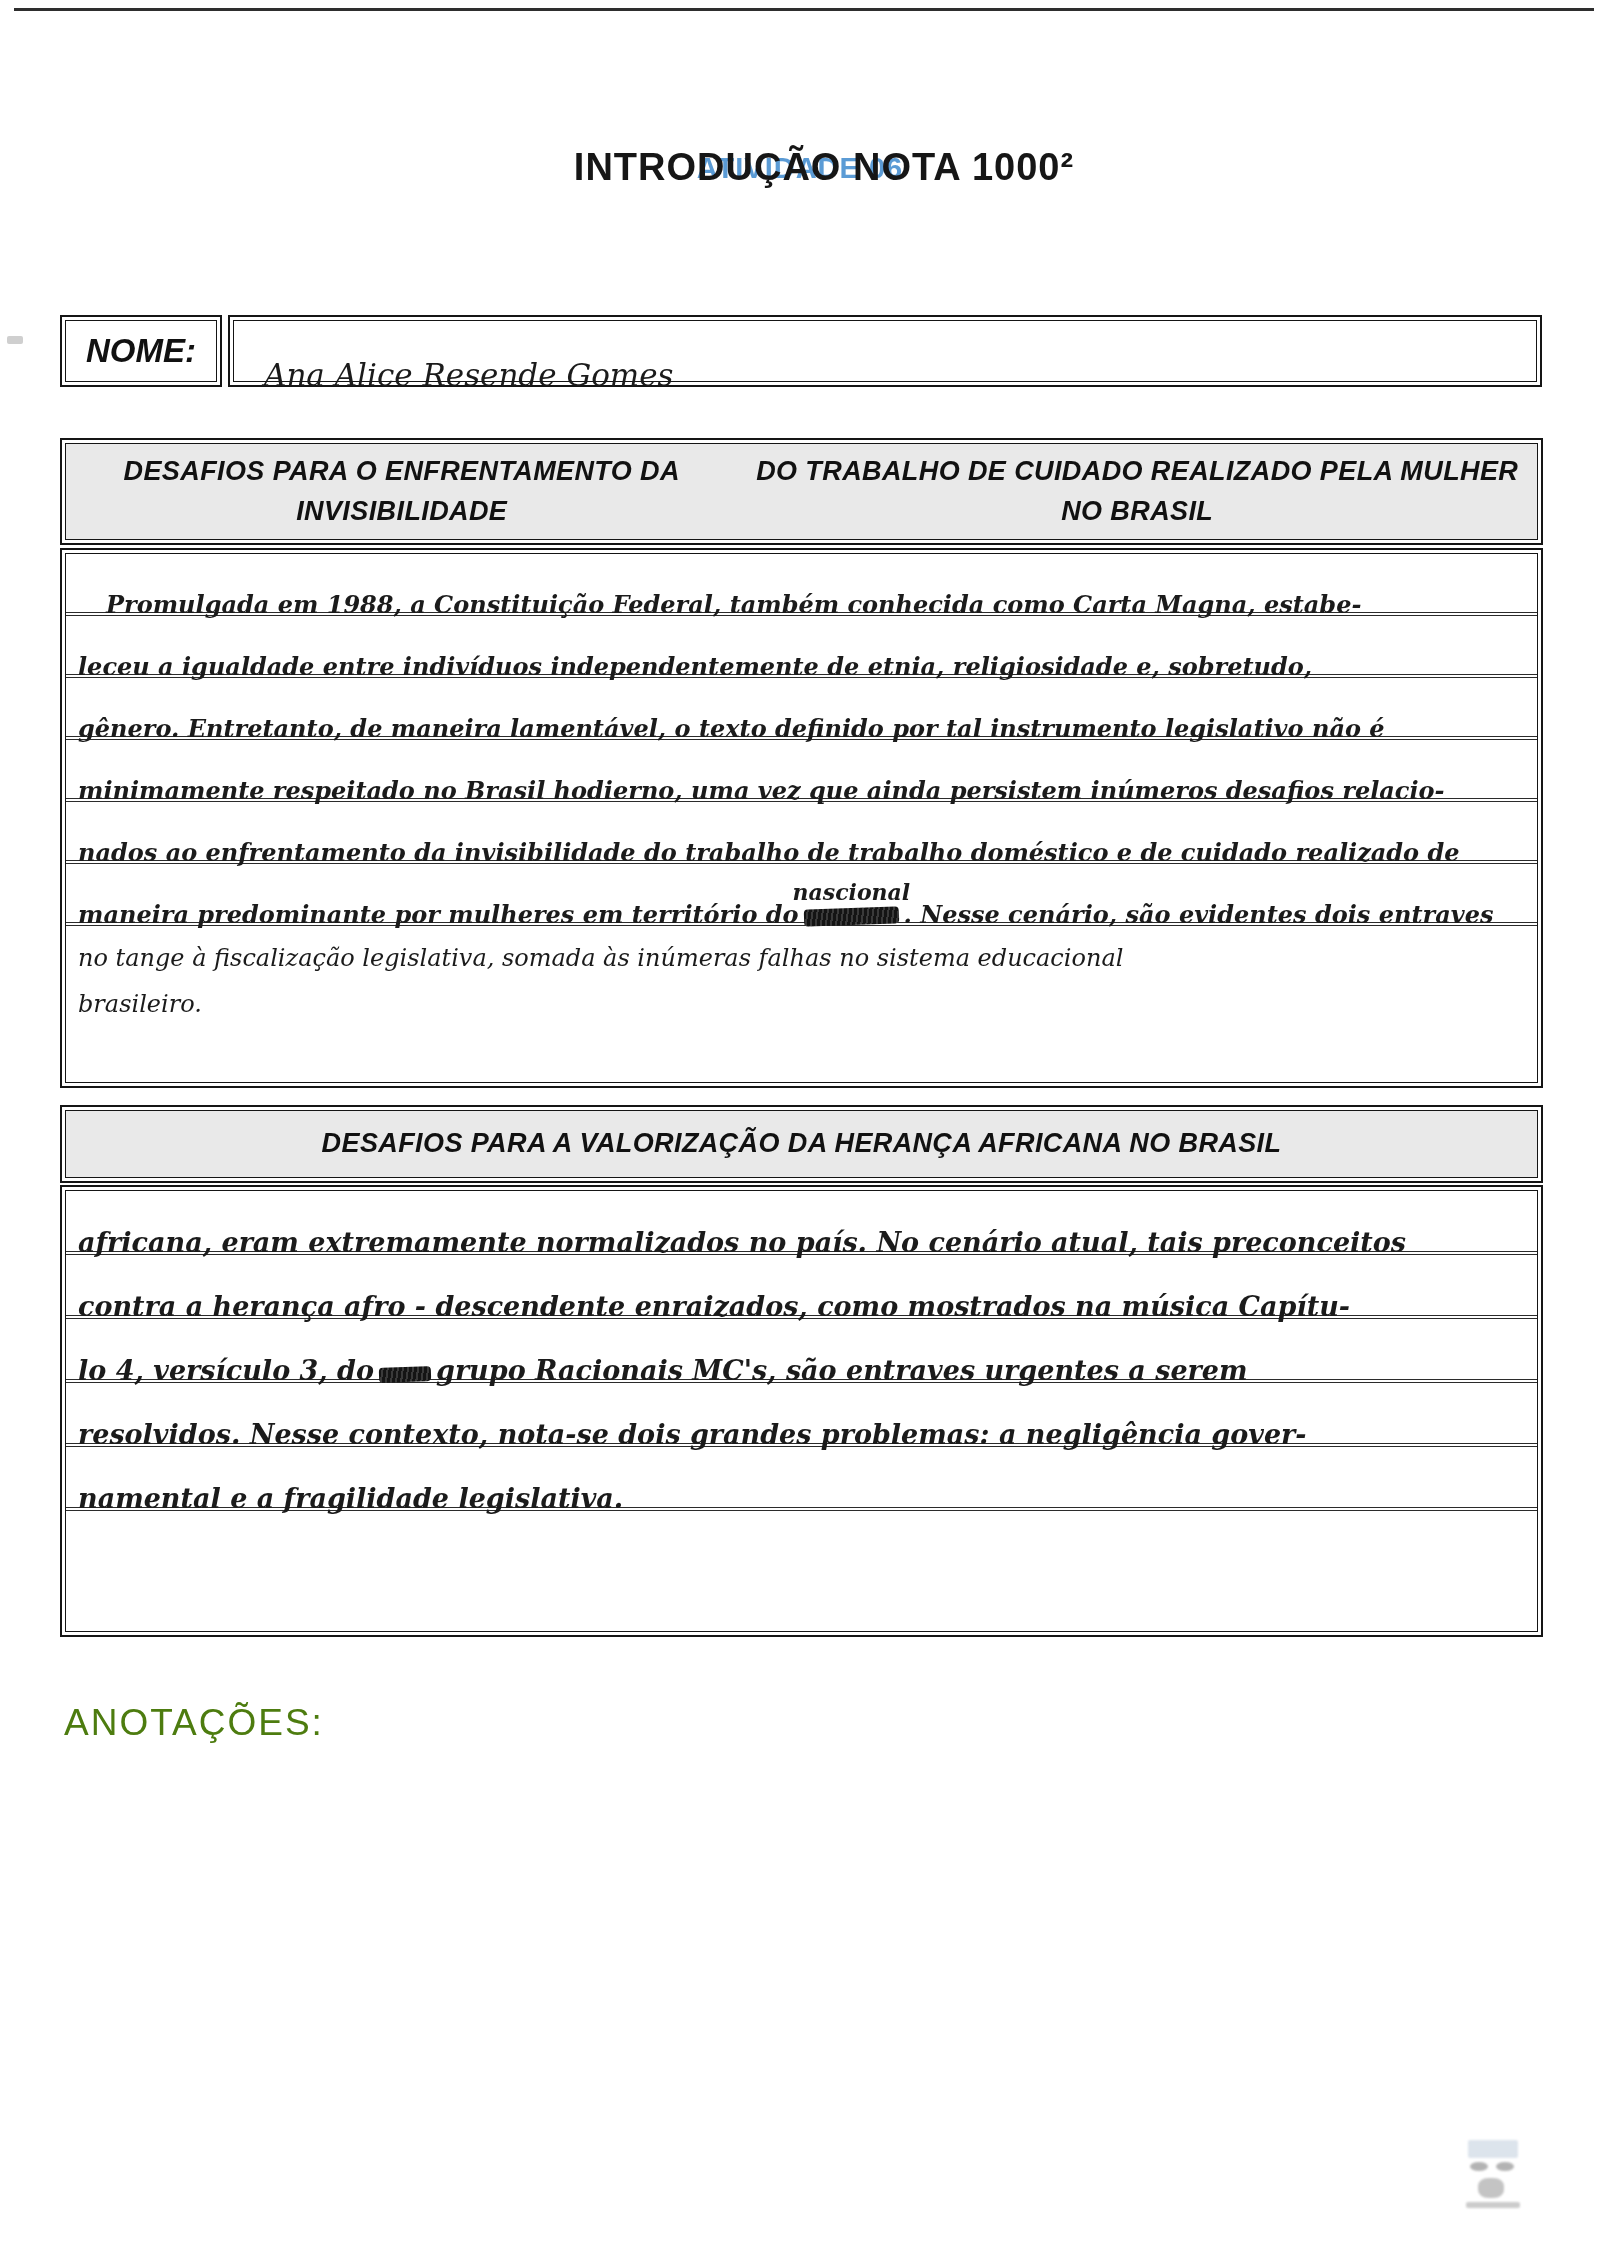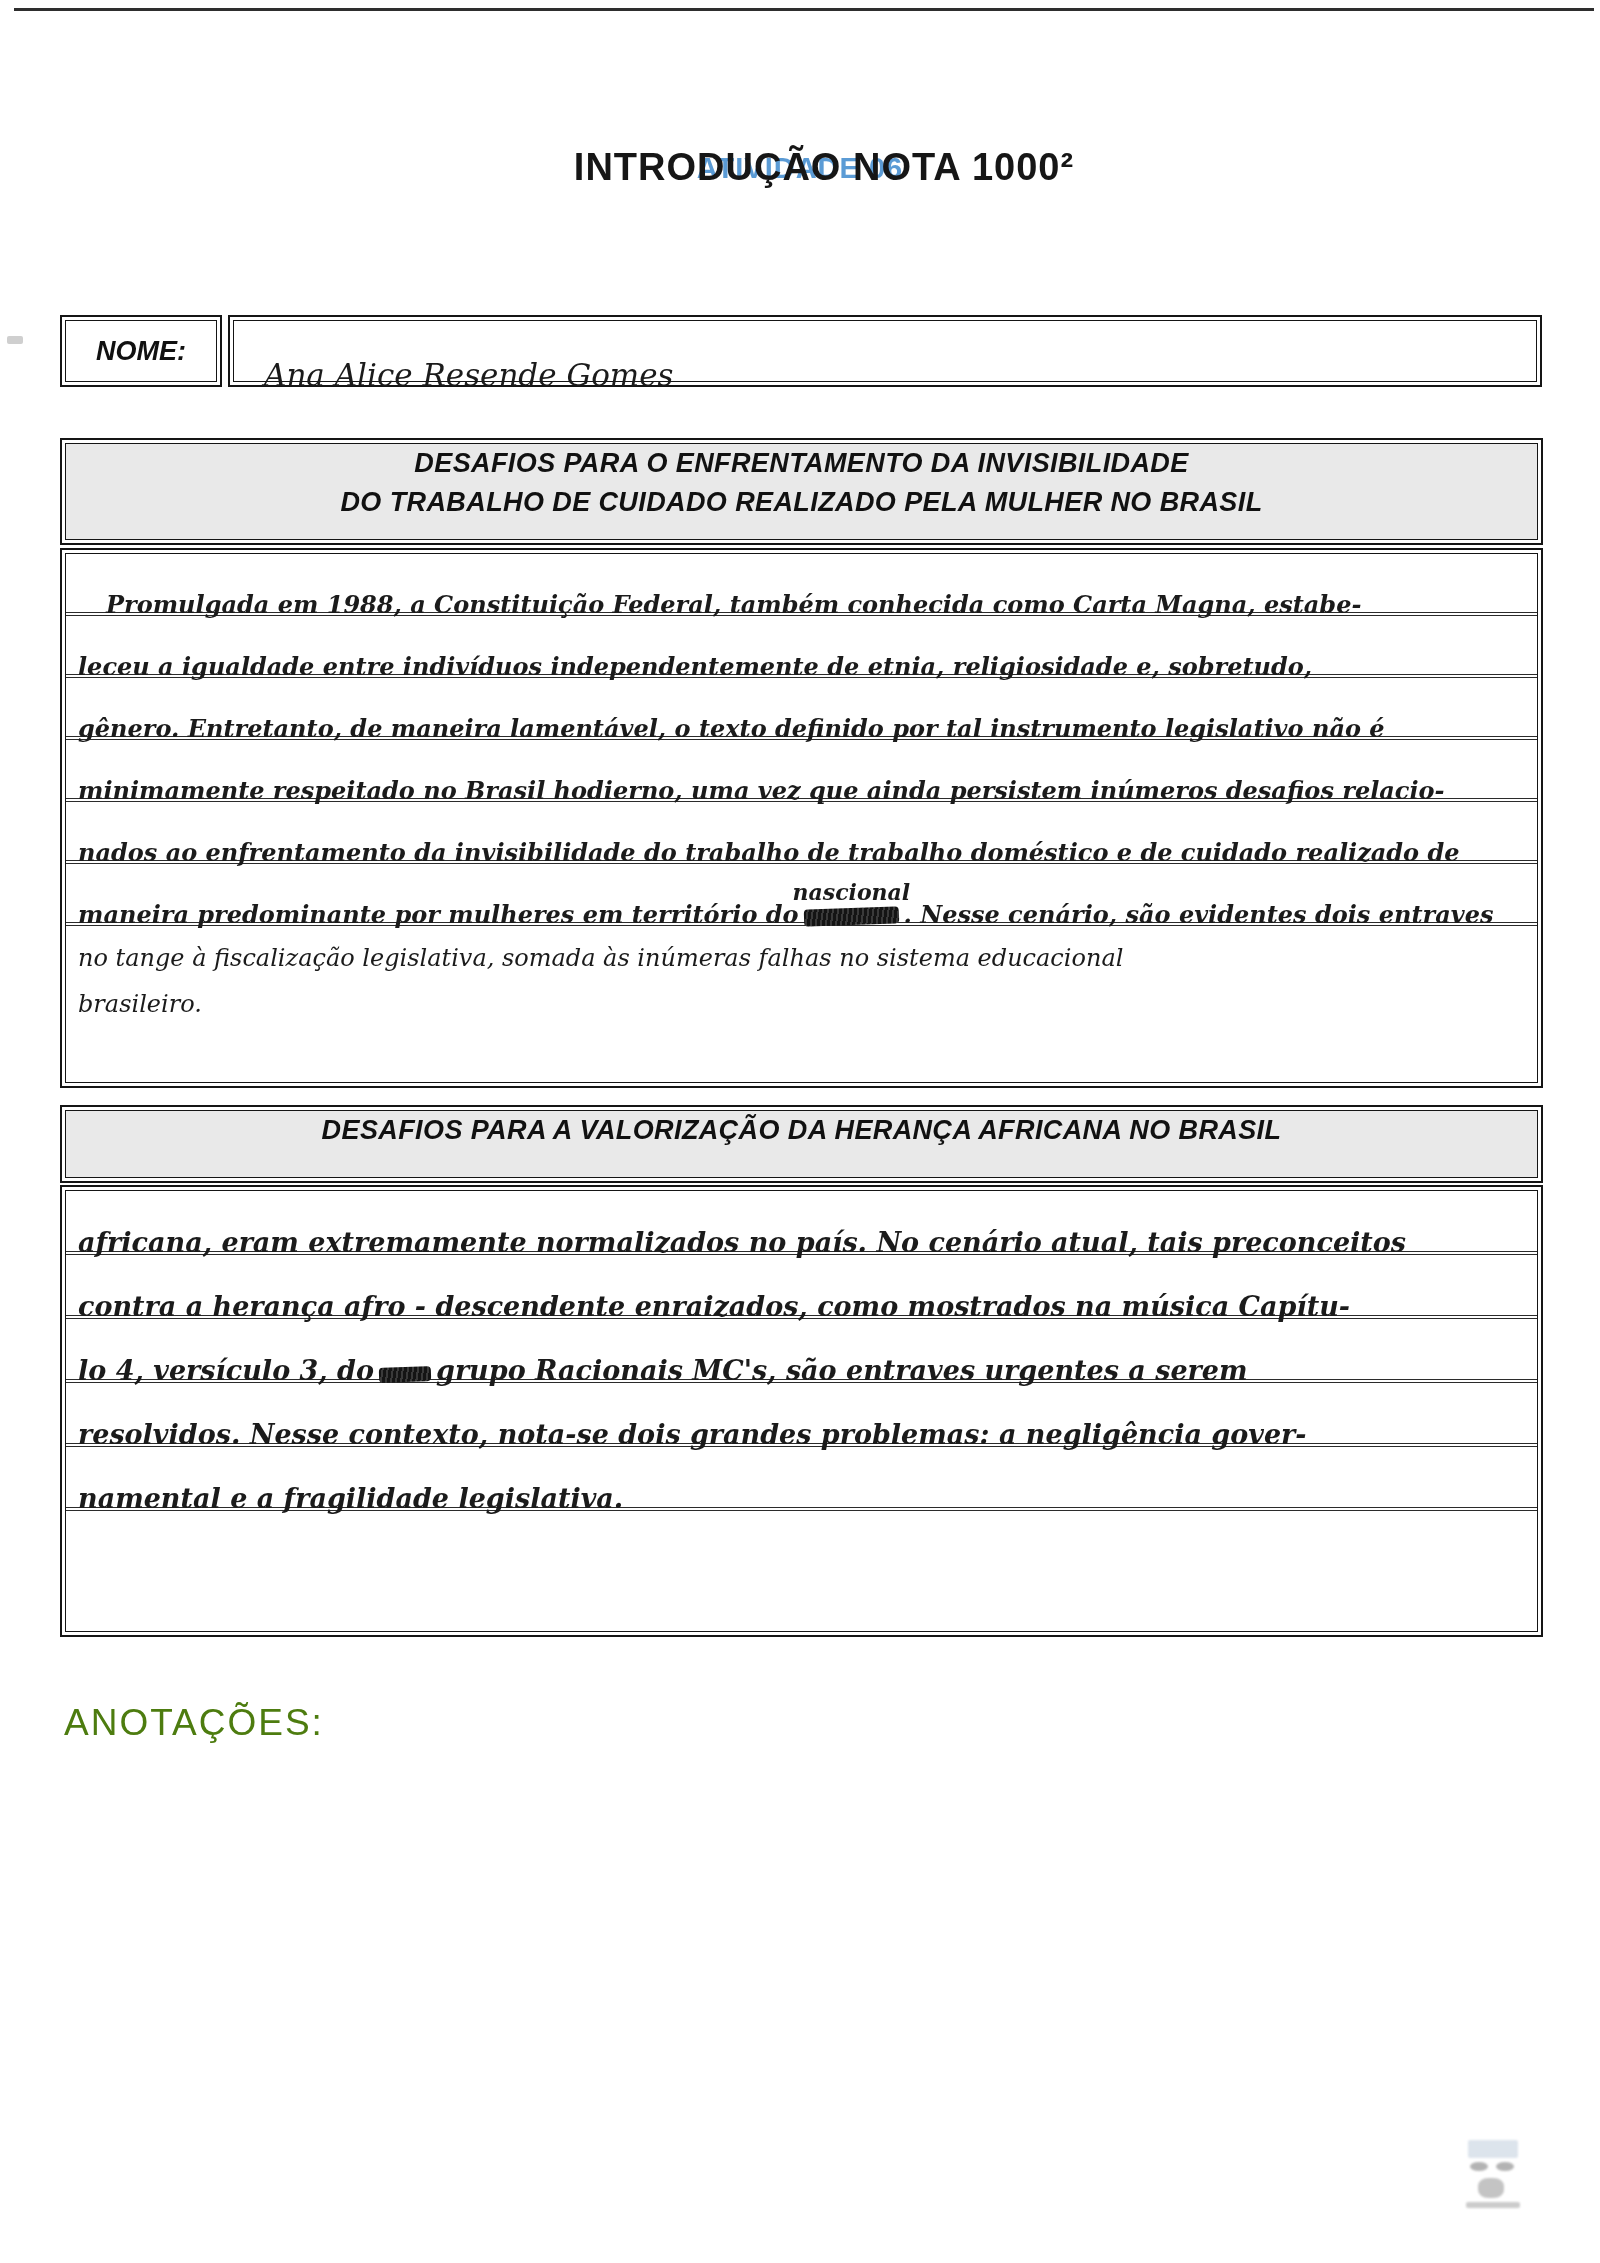--- a/index.html
+++ b/index.html
@@ -28,32 +28,32 @@
     margin-left:24px;
   }
 
   
   .dbox{border:2px solid #151515;padding:3px;background:#fff;}
   .dbox-inner{border:1.5px solid #151515;height:100%;box-sizing:border-box;background:#fff;}
 
   
   .name-label-box{position:absolute;left:60px;top:315px;width:162px;height:72px;box-sizing:border-box;}
   .name-label{display:flex;align-items:center;justify-content:center;height:100%;
-    font-weight:bold;font-style:italic;font-size:27px;color:#111;}
+    font-weight:bold;font-style:italic;font-size:33px;color:#111;}
   .name-input-box{position:absolute;left:228px;top:315px;width:1314px;height:72px;box-sizing:border-box;}
   .name-value{
     position:absolute;left:30px;bottom:-12px;
     font-family:"DejaVu Serif",serif;font-style:italic;
     font-size:31px;color:#1b1b1b;white-space:nowrap;
   }
 
   
   .sec-header{position:absolute;left:60px;width:1483px;box-sizing:border-box;}
   .sec-header .dbox-inner{
-    background:#e9e9e9;display:flex;flex-direction:column;align-items:center;
+    background:#e9e9e9;display:flex;flex-direction:row;align-items:center;justify-content:center;
   }
   .sec-header-line{
     font-weight:bold;font-style:italic;font-size:27px;color:#111;
     letter-spacing:.4px;text-align:center;line-height:1.45;
   }
   #sec1-header{top:438px;height:107px;}
   #sec2-header{top:1105px;height:78px;}
 
   
   .essay-box{position:absolute;left:60px;width:1483px;box-sizing:border-box;background:#fff;}

